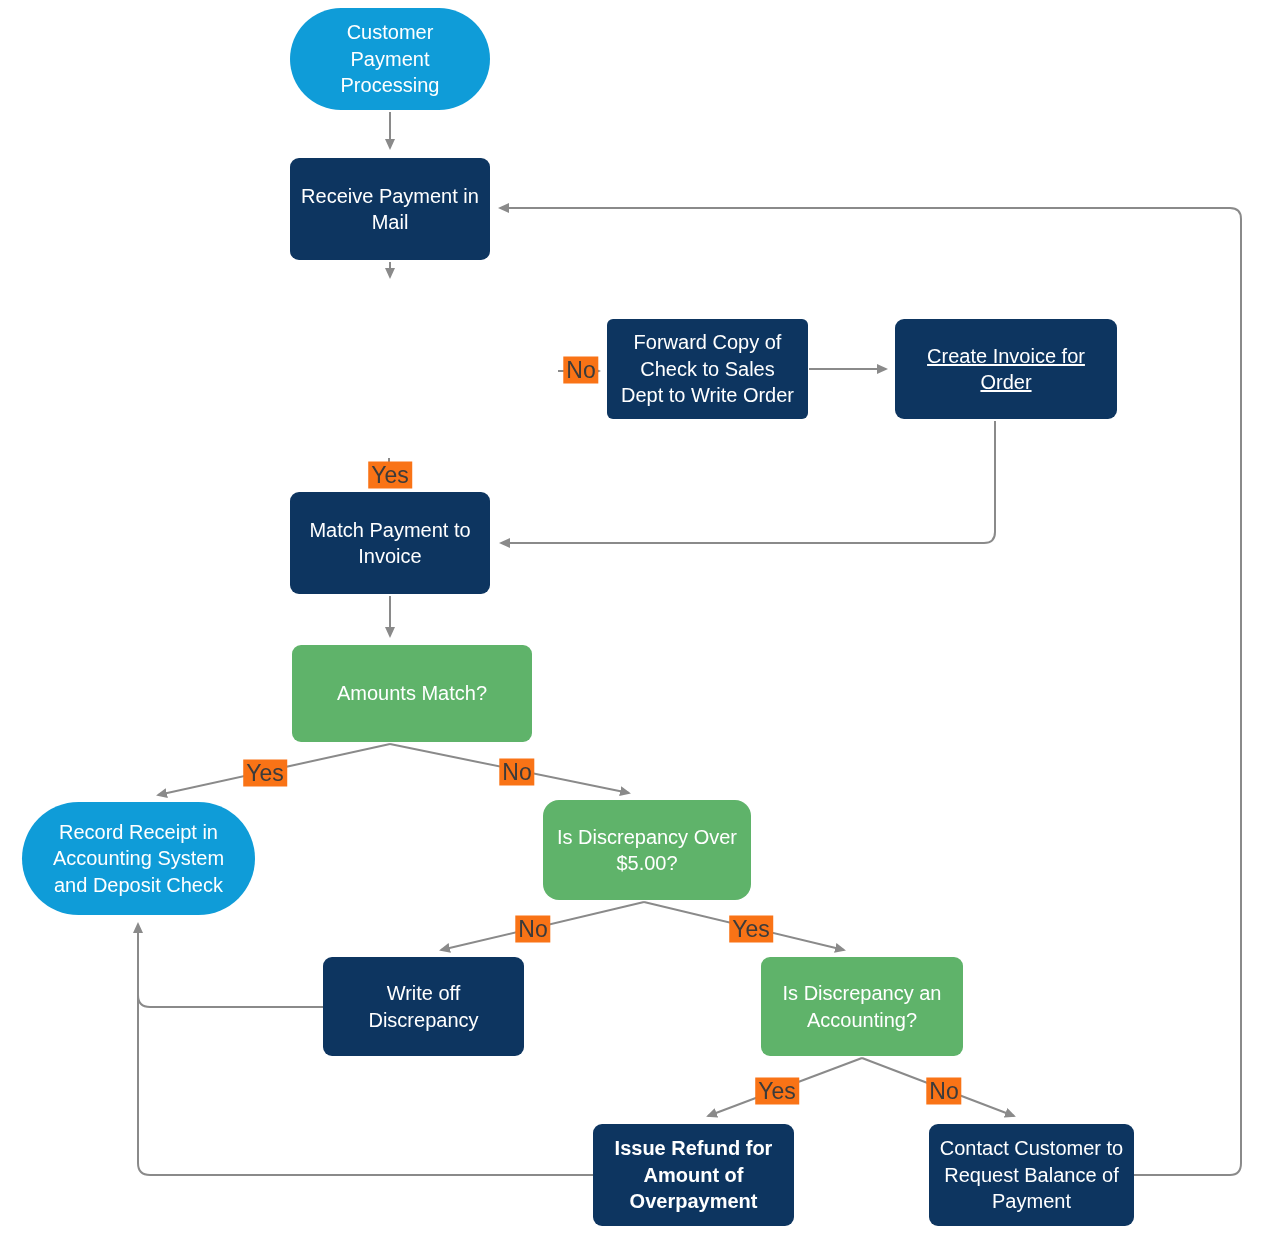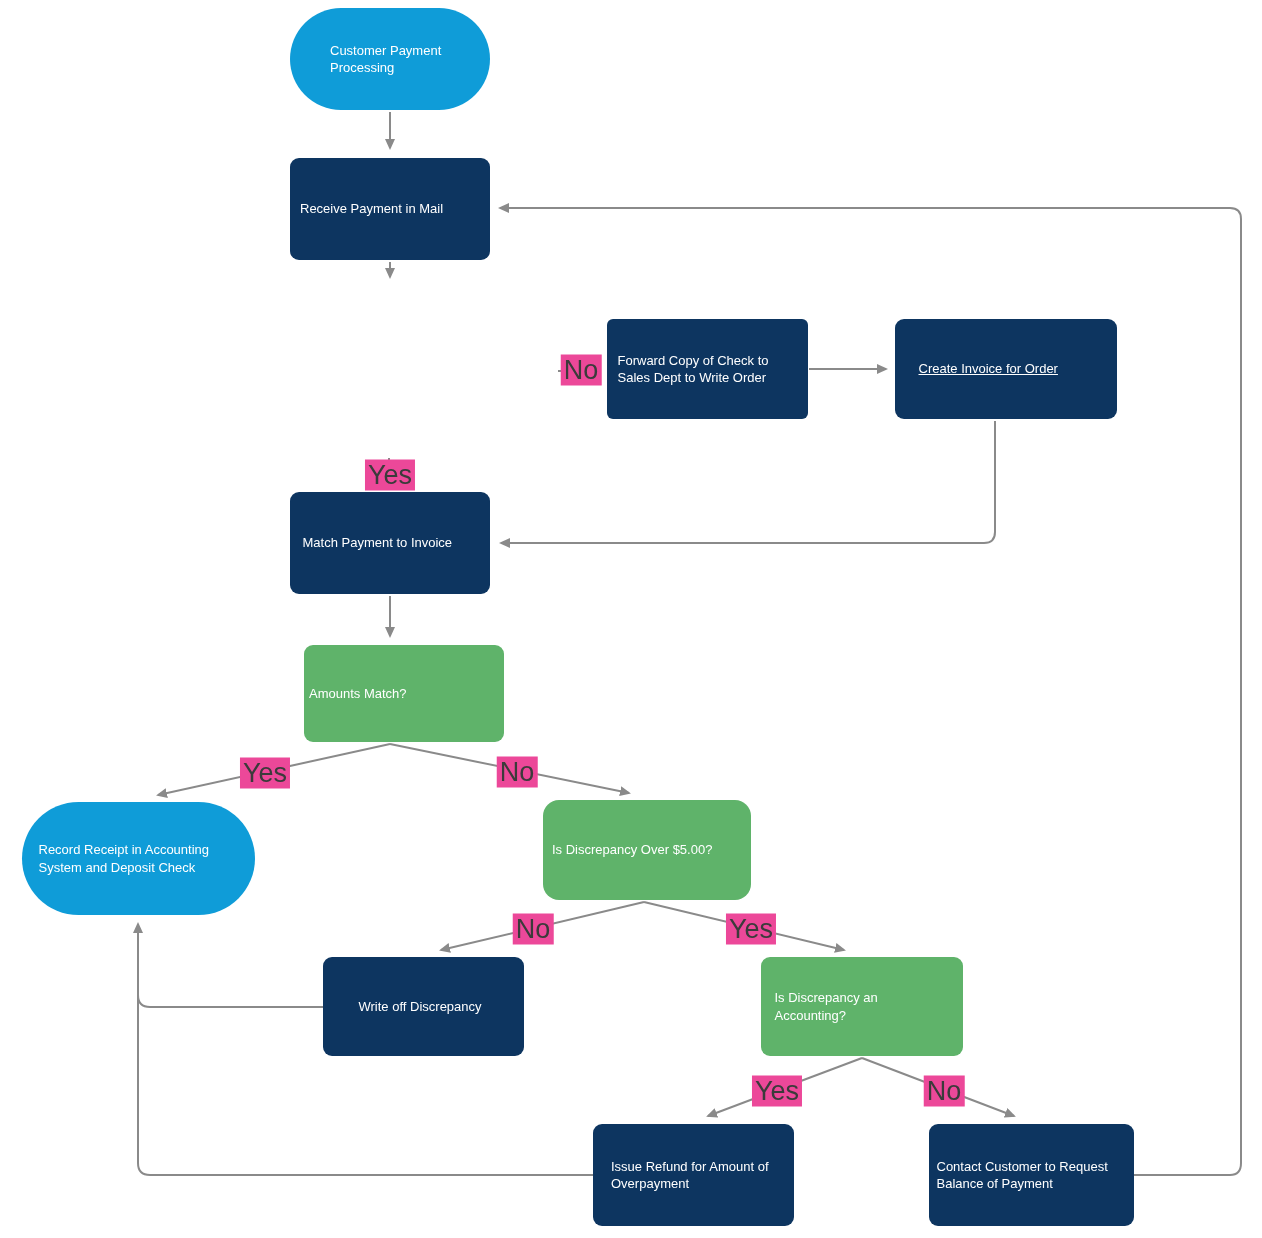--- a/index.html
+++ b/index.html
@@ -26,23 +26,23 @@
   svg.edges path{
     fill:none;
     stroke:var(--c-edge);
     stroke-width:2;
   }
   .node{
     position:absolute;
     display:flex;
     align-items:center;
     justify-content:center;
-    text-align:left;
+    text-align:center;
     color:#ffffff;
-    font-size:13px;
+    font-size:20px;
     line-height:1.32;
     box-sizing:border-box;
   }
   .node .label{display:block;}
   .process{
     background:var(--c-process);
     border-radius:9px;
   }
   .terminator{
     background:var(--c-terminator);
@@ -61,41 +61,41 @@
   #n-receive{left:290px;top:158px;width:200px;height:102px;}
   #n-receive .label{width:180px;}
   #n-decision1{left:220px;top:286px;width:338px;height:170px;}
   #n-decision1 .label{width:195px;}
   #n-forward{left:607px;top:319px;width:201px;height:100px;border-radius:6px;}
   #n-forward .label{width:180px;}
   #n-create{left:895px;top:319px;width:222px;height:100px;text-decoration:underline;}
   #n-create .label{width:175px;}
   #n-match{left:290px;top:492px;width:200px;height:102px;}
   #n-match .label{width:175px;}
-  #n-amounts{left:304px;top:645px;width:200px;height:97px;}
+  #n-amounts{left:292px;top:645px;width:240px;height:97px;}
   #n-amounts .label{width:190px;}
   #n-record{left:22px;top:802px;width:233px;height:113px;border-radius:57px;}
   #n-record .label{width:200px;}
   #n-discrep{left:543px;top:800px;width:208px;height:100px;border-radius:16px;}
   #n-discrep .label{width:190px;}
   #n-writeoff{left:323px;top:957px;width:201px;height:99px;}
   #n-writeoff .label{width:130px;}
   #n-overpay{left:761px;top:957px;width:202px;height:99px;}
   #n-overpay .label{width:175px;}
   #n-refund{left:593px;top:1124px;width:201px;height:102px;}
-  #n-refund .label{width:165px;}
+  #n-refund .label{width:165px;font-weight:bold;}
   #n-contact{left:929px;top:1124px;width:205px;height:102px;}
   #n-contact .label{width:190px;}
   
   .edge-label{
     position:absolute;
     transform:translate(-50%,-50%);
-    font-size:27px;
+    font-size:23px;
     color:var(--c-label);
-    background:#ec4899;
+    background:#f97316;
     padding:0 3px;
     white-space:nowrap;
   }
   #l-no1{left:581px;top:370px;}
   #l-yes1{left:390px;top:475px;}
   #l-yes2{left:265px;top:773px;}
   #l-no2{left:517px;top:772px;}
   #l-no3{left:533px;top:929px;}
   #l-yes3{left:751px;top:929px;}
   #l-yes4{left:777px;top:1091px;}

